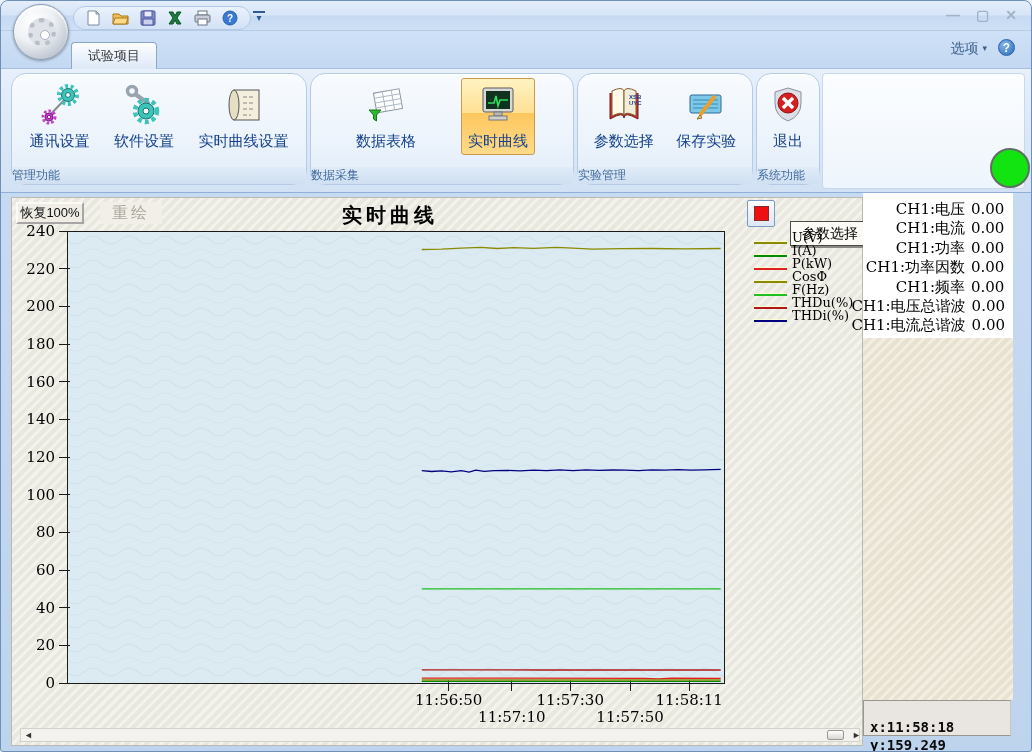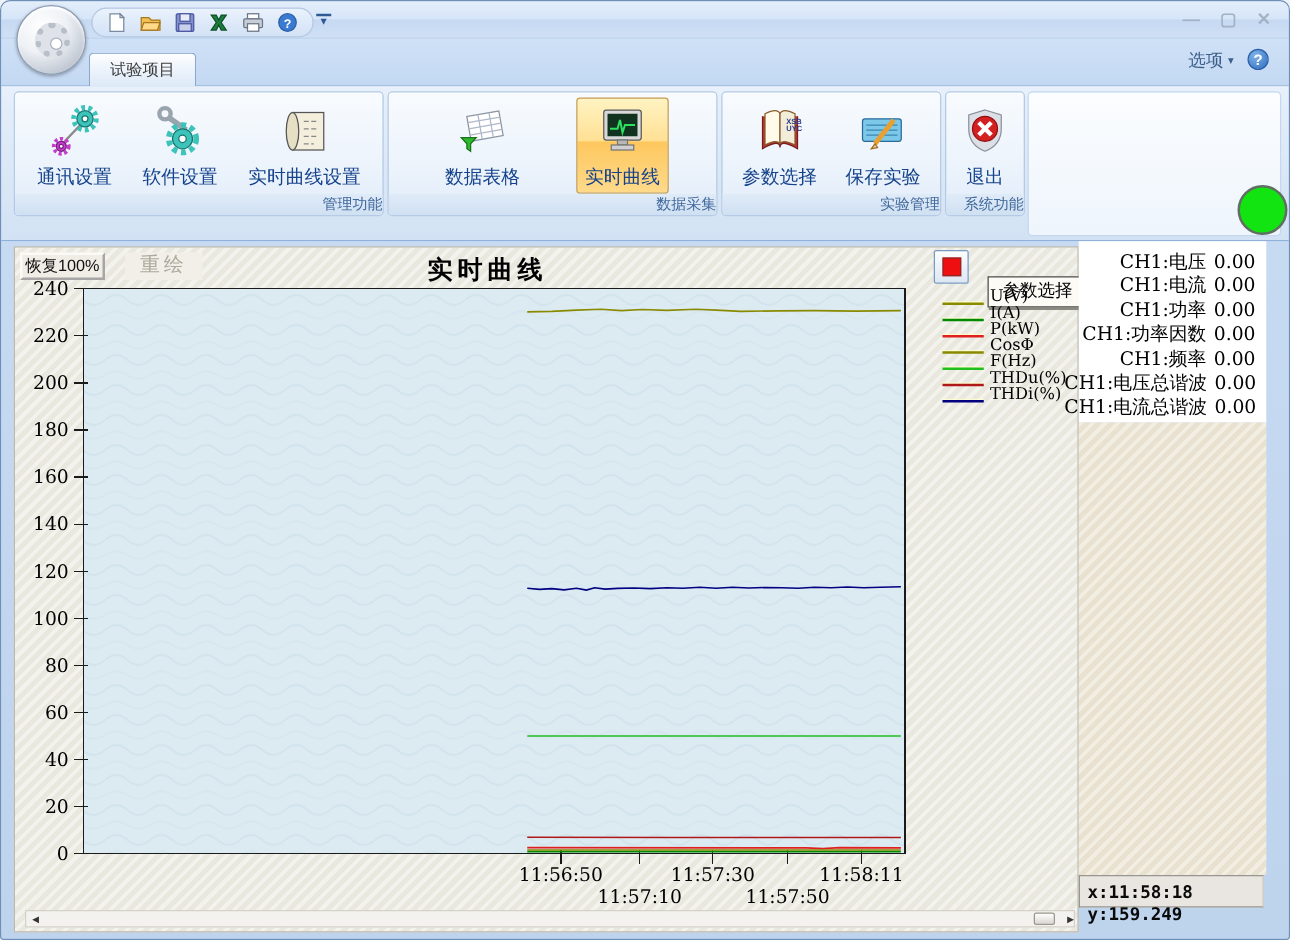--- a/index.html
+++ b/index.html
@@ -46,24 +46,24 @@
   .options{ position:absolute; right:44px; top:9px; font-size:14px; color:#3c5f8c; cursor:default;}
   .options .arrow{ font-size:9px; vertical-align:2px;}
   .help-circle{ position:absolute; right:16px; top:8px; width:17px; height:17px; border-radius:50%;
     background:radial-gradient(circle at 35% 30%,#7fb2e8,#2f6fc0); color:#fff; font-size:12px;
     font-weight:bold; text-align:center; line-height:17px; border:1px solid #2a5fa8;}
 
   
   .ribbon{ position:absolute; left:0; top:68px; width:100%; height:124px;
     background:linear-gradient(180deg,#e7f0fb 0%,#dce8f7 50%,#d2e2f4 100%);
     border-bottom:1px solid #8fb0d8;}
-  .group{ position:absolute; top:4px; height:100px; border:1px solid #b5cbe5; border-radius:4px;
+  .group{ position:absolute; top:4px; height:112px; border:1px solid #b5cbe5; border-radius:15px;
     background:linear-gradient(180deg,#f8fbfe 0%,#edf4fc 55%,#e2edf9 100%);
     box-shadow:inset 0 1px 0 #fff;}
-  .group-label{ position:absolute; bottom:0; left:0; width:100%; height:17px; text-align:right;
+  .group-label{ position:absolute; bottom:0; left:0; width:100%; height:17px; text-align:left;
     font-size:12px; color:#41699c; line-height:16px;
     background:linear-gradient(180deg,#e0ebf8,#cfe0f2); border-radius:0 0 4px 4px;}
   .group-buttons{ position:absolute; left:0; top:0; width:100%; height:98px;
     display:flex; justify-content:space-evenly; align-items:flex-start; padding-top:4px;}
   .ribbon-btn{ display:flex; flex-direction:column; align-items:center; padding:4px 6px 3px 6px;
     border:1px solid transparent; border-radius:3px; cursor:default;}
   .ribbon-btn .ricon{ width:44px; height:44px; }
   .ribbon-btn .rlabel{ margin-top:5px; font-size:15px; color:#15428b; white-space:nowrap;}
   .ribbon-btn.active{ border:1px solid #c79b49;
     background:linear-gradient(180deg,#fff3c2 0%,#ffe094 45%,#fdc75e 46%,#ffda8a 100%);}
@@ -118,21 +118,21 @@
   .right-col{ position:absolute; left:862px; top:0; width:150px; height:549px; }
   .values{ position:absolute; left:0; top:0; width:150px; height:145px; background:#ffffff;
     padding-top:7px; font-family:"DejaVu Serif", serif;}
   .val-row{ display:flex; justify-content:flex-end; align-items:baseline; height:19.4px;
     padding-right:8px;}
   .val-label{ font-size:15px; color:#000; white-space:nowrap;}
   .val-value{ font-size:15px; color:#000; width:34px; margin-left:6px;}
   .beige{ position:absolute; left:0; top:145px; width:150px; height:362px; background:#ede6d6;
     background-image:repeating-linear-gradient(135deg, rgba(255,255,255,.3) 0 3px, rgba(222,212,190,.25) 3px 7px);}
   .coords{ position:absolute; left:0; top:507px; width:148px; height:26px; background:#e9e6e1;
-    border:1px solid #98968e; border-right-color:#c8c6c0; padding:4px 6px;
+    border:1px solid #98968e; border-right-color:#c8c6c0; padding:17px 6px;
     font-family:"DejaVu Sans Mono", monospace; font-weight:bold; font-size:14px; color:#0a0a0a;
     line-height:18px;}
 </style>
 </head>
 <body>
 
 <div class="window">
 
   <div class="titlebar">
     <div class="qat">

